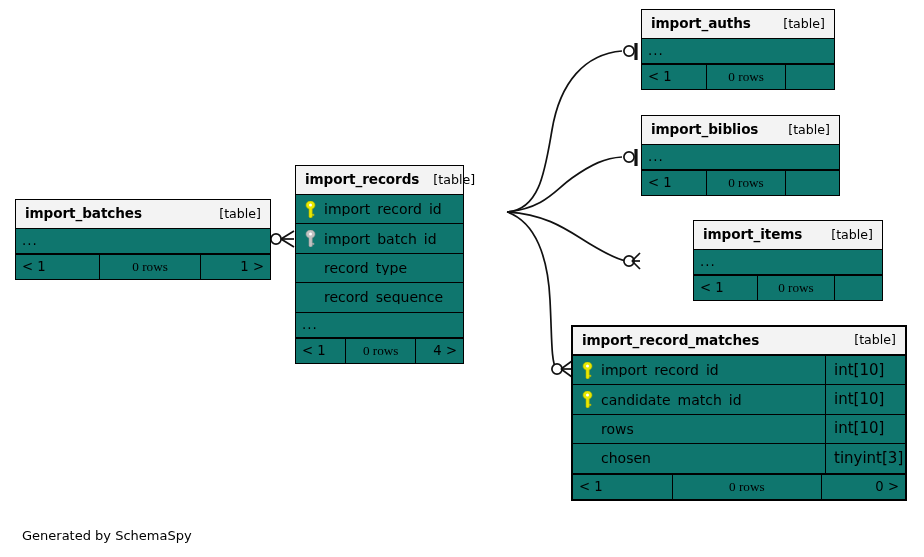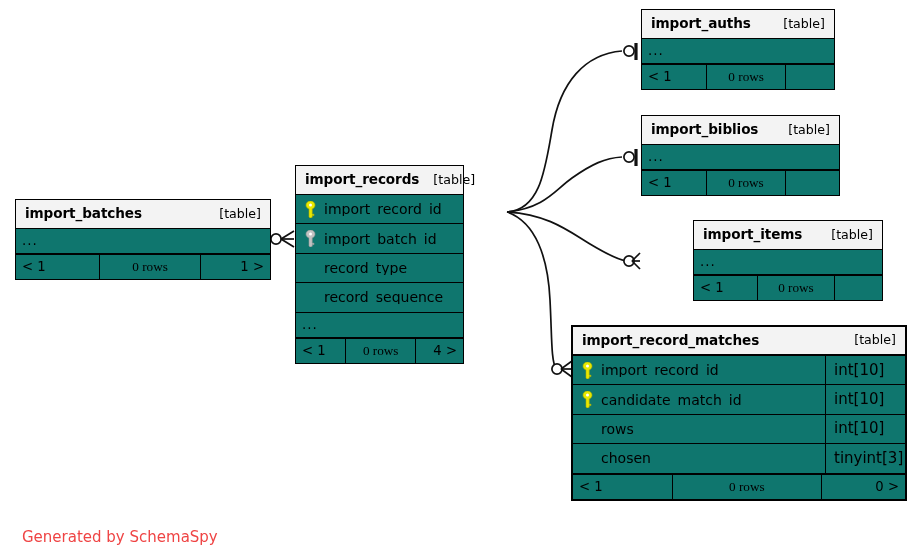--- a/index.html
+++ b/index.html
@@ -134,22 +134,22 @@
   .ent-foot .fc.right  { justify-content: flex-end; }
 
   
   .keyicon { display: block; }
 
   
   #caption {
     position: absolute;
     left: 22px;
     top: 528px;
-    font-size: 15px;
-    color: #ef4444;
+    font-size: 13px;
+    color: #000000;
     z-index: 3;
     white-space: nowrap;
   }
 </style>
 </head>
 <body>
 
 <div id="canvas">
 
   <svg id="edges" viewBox="0 0 924 557" width="924" height="557" xmlns="http://www.w3.org/2000/svg">

